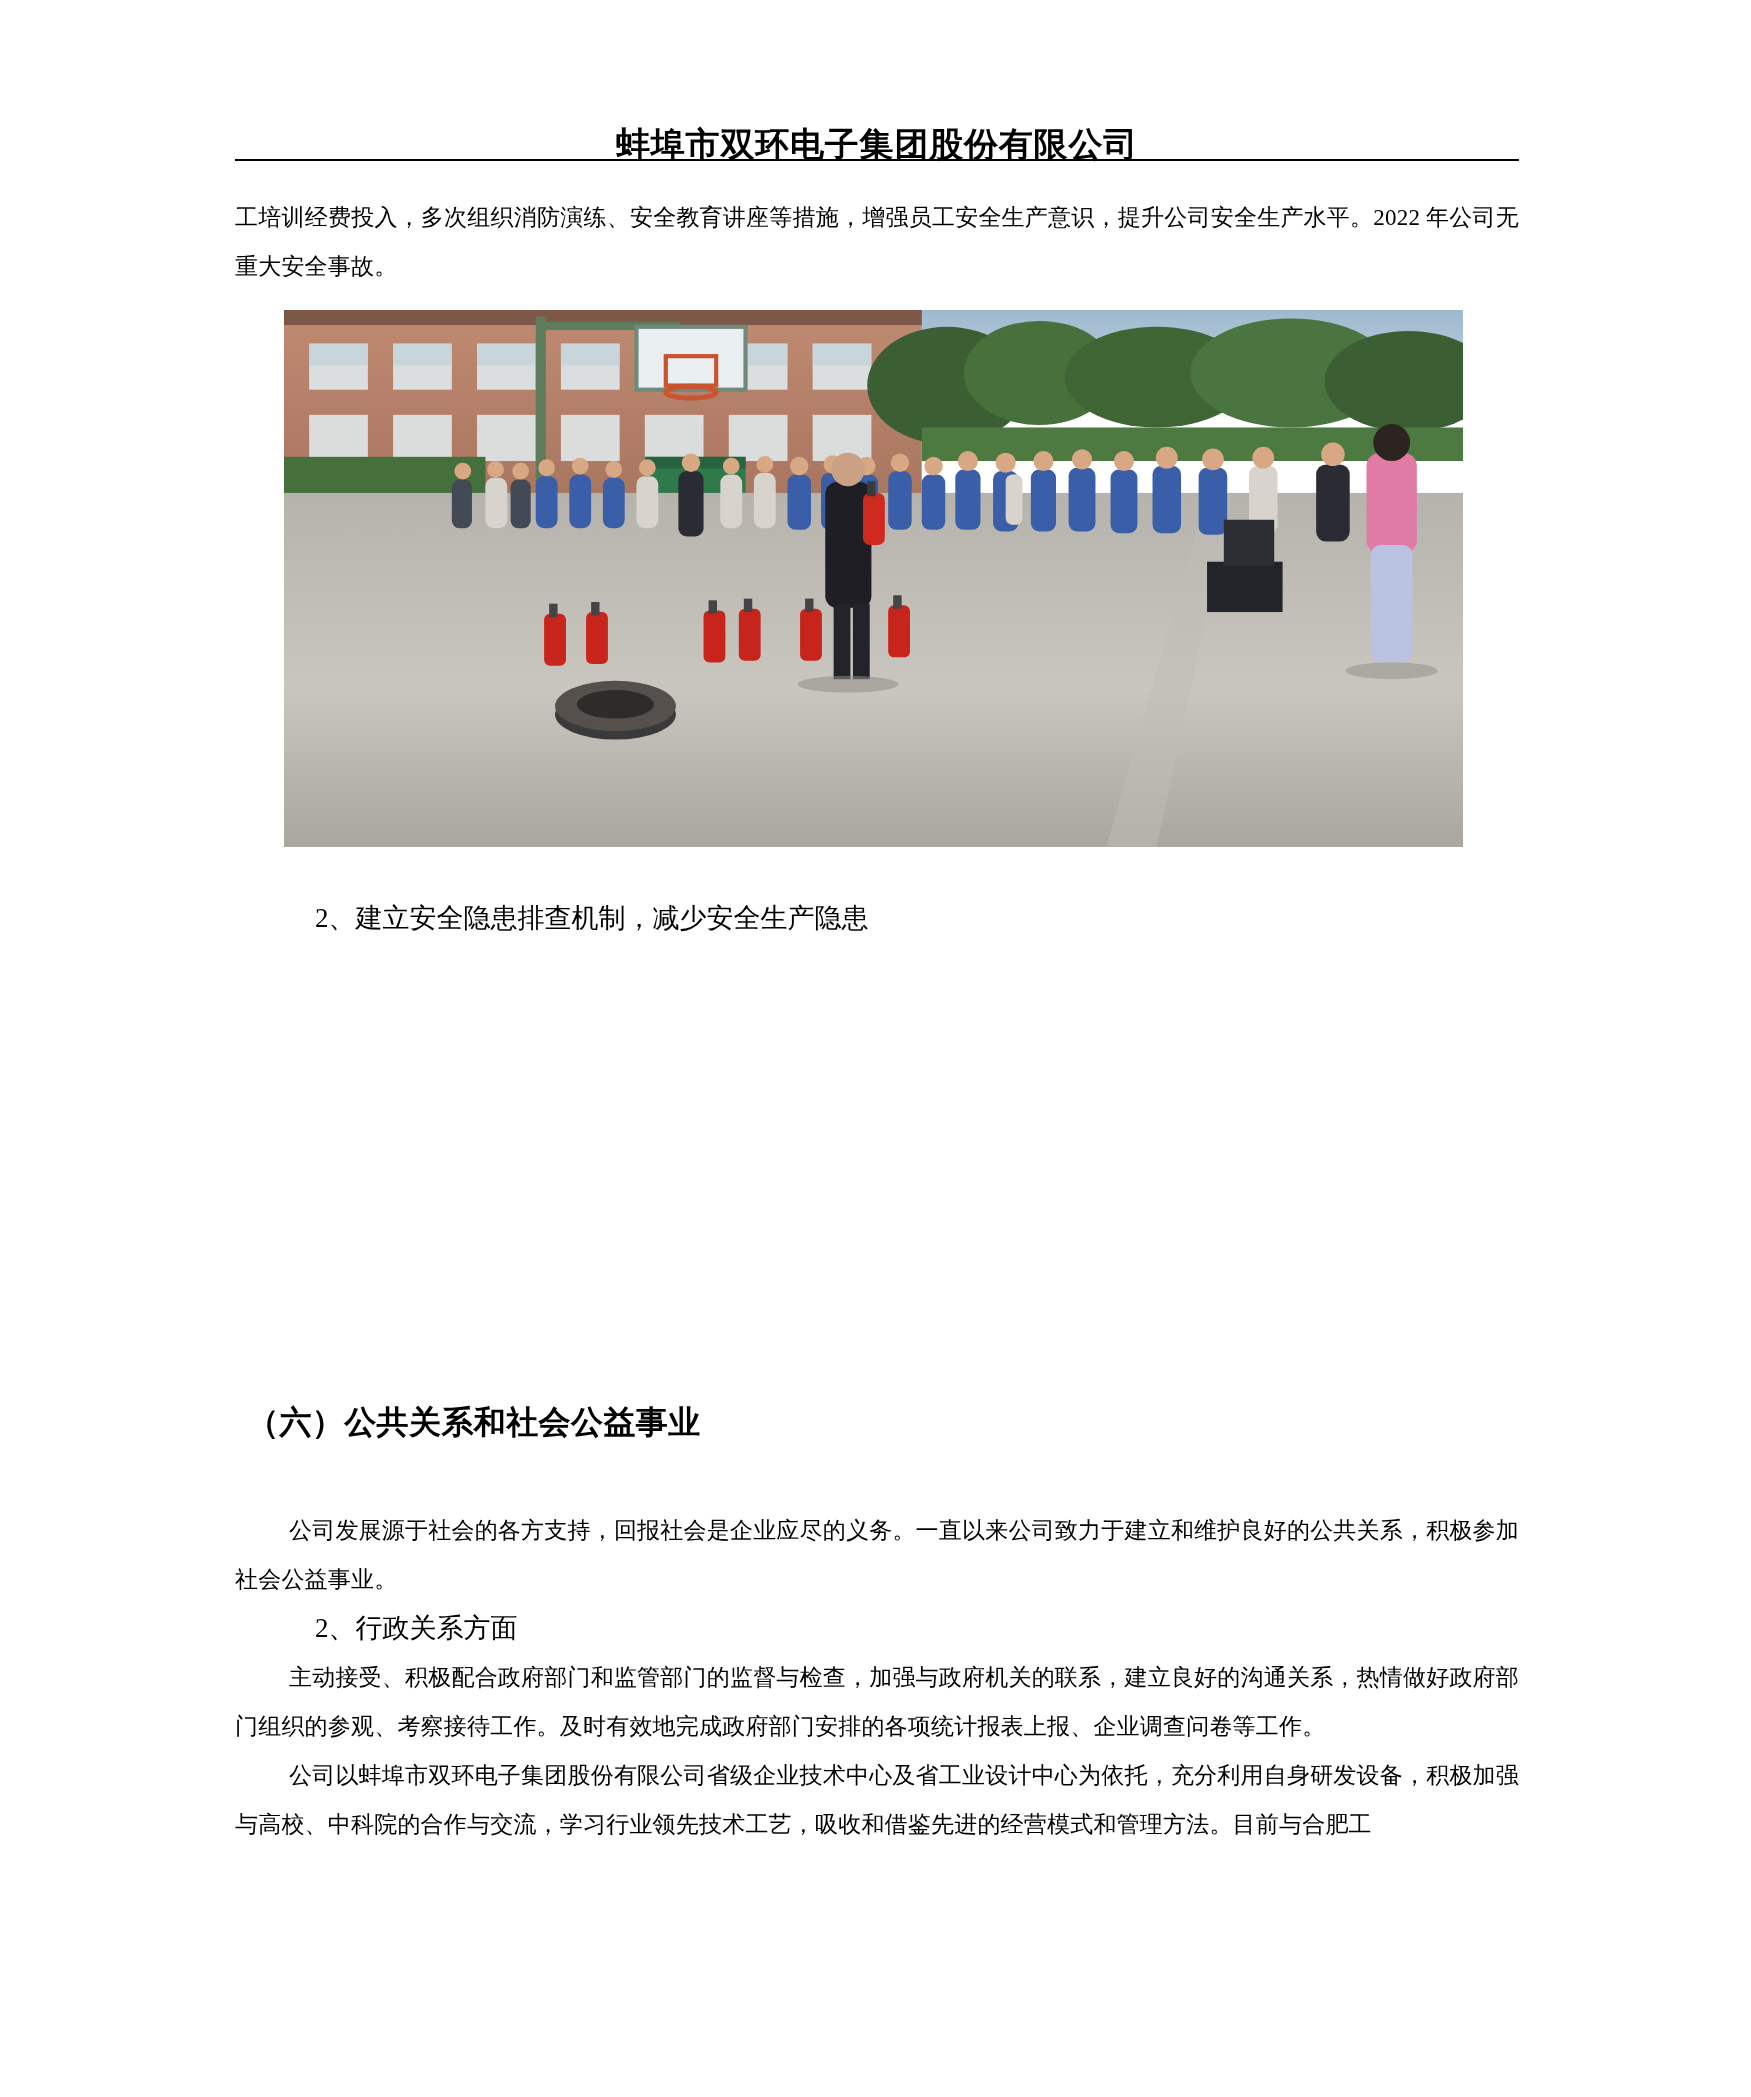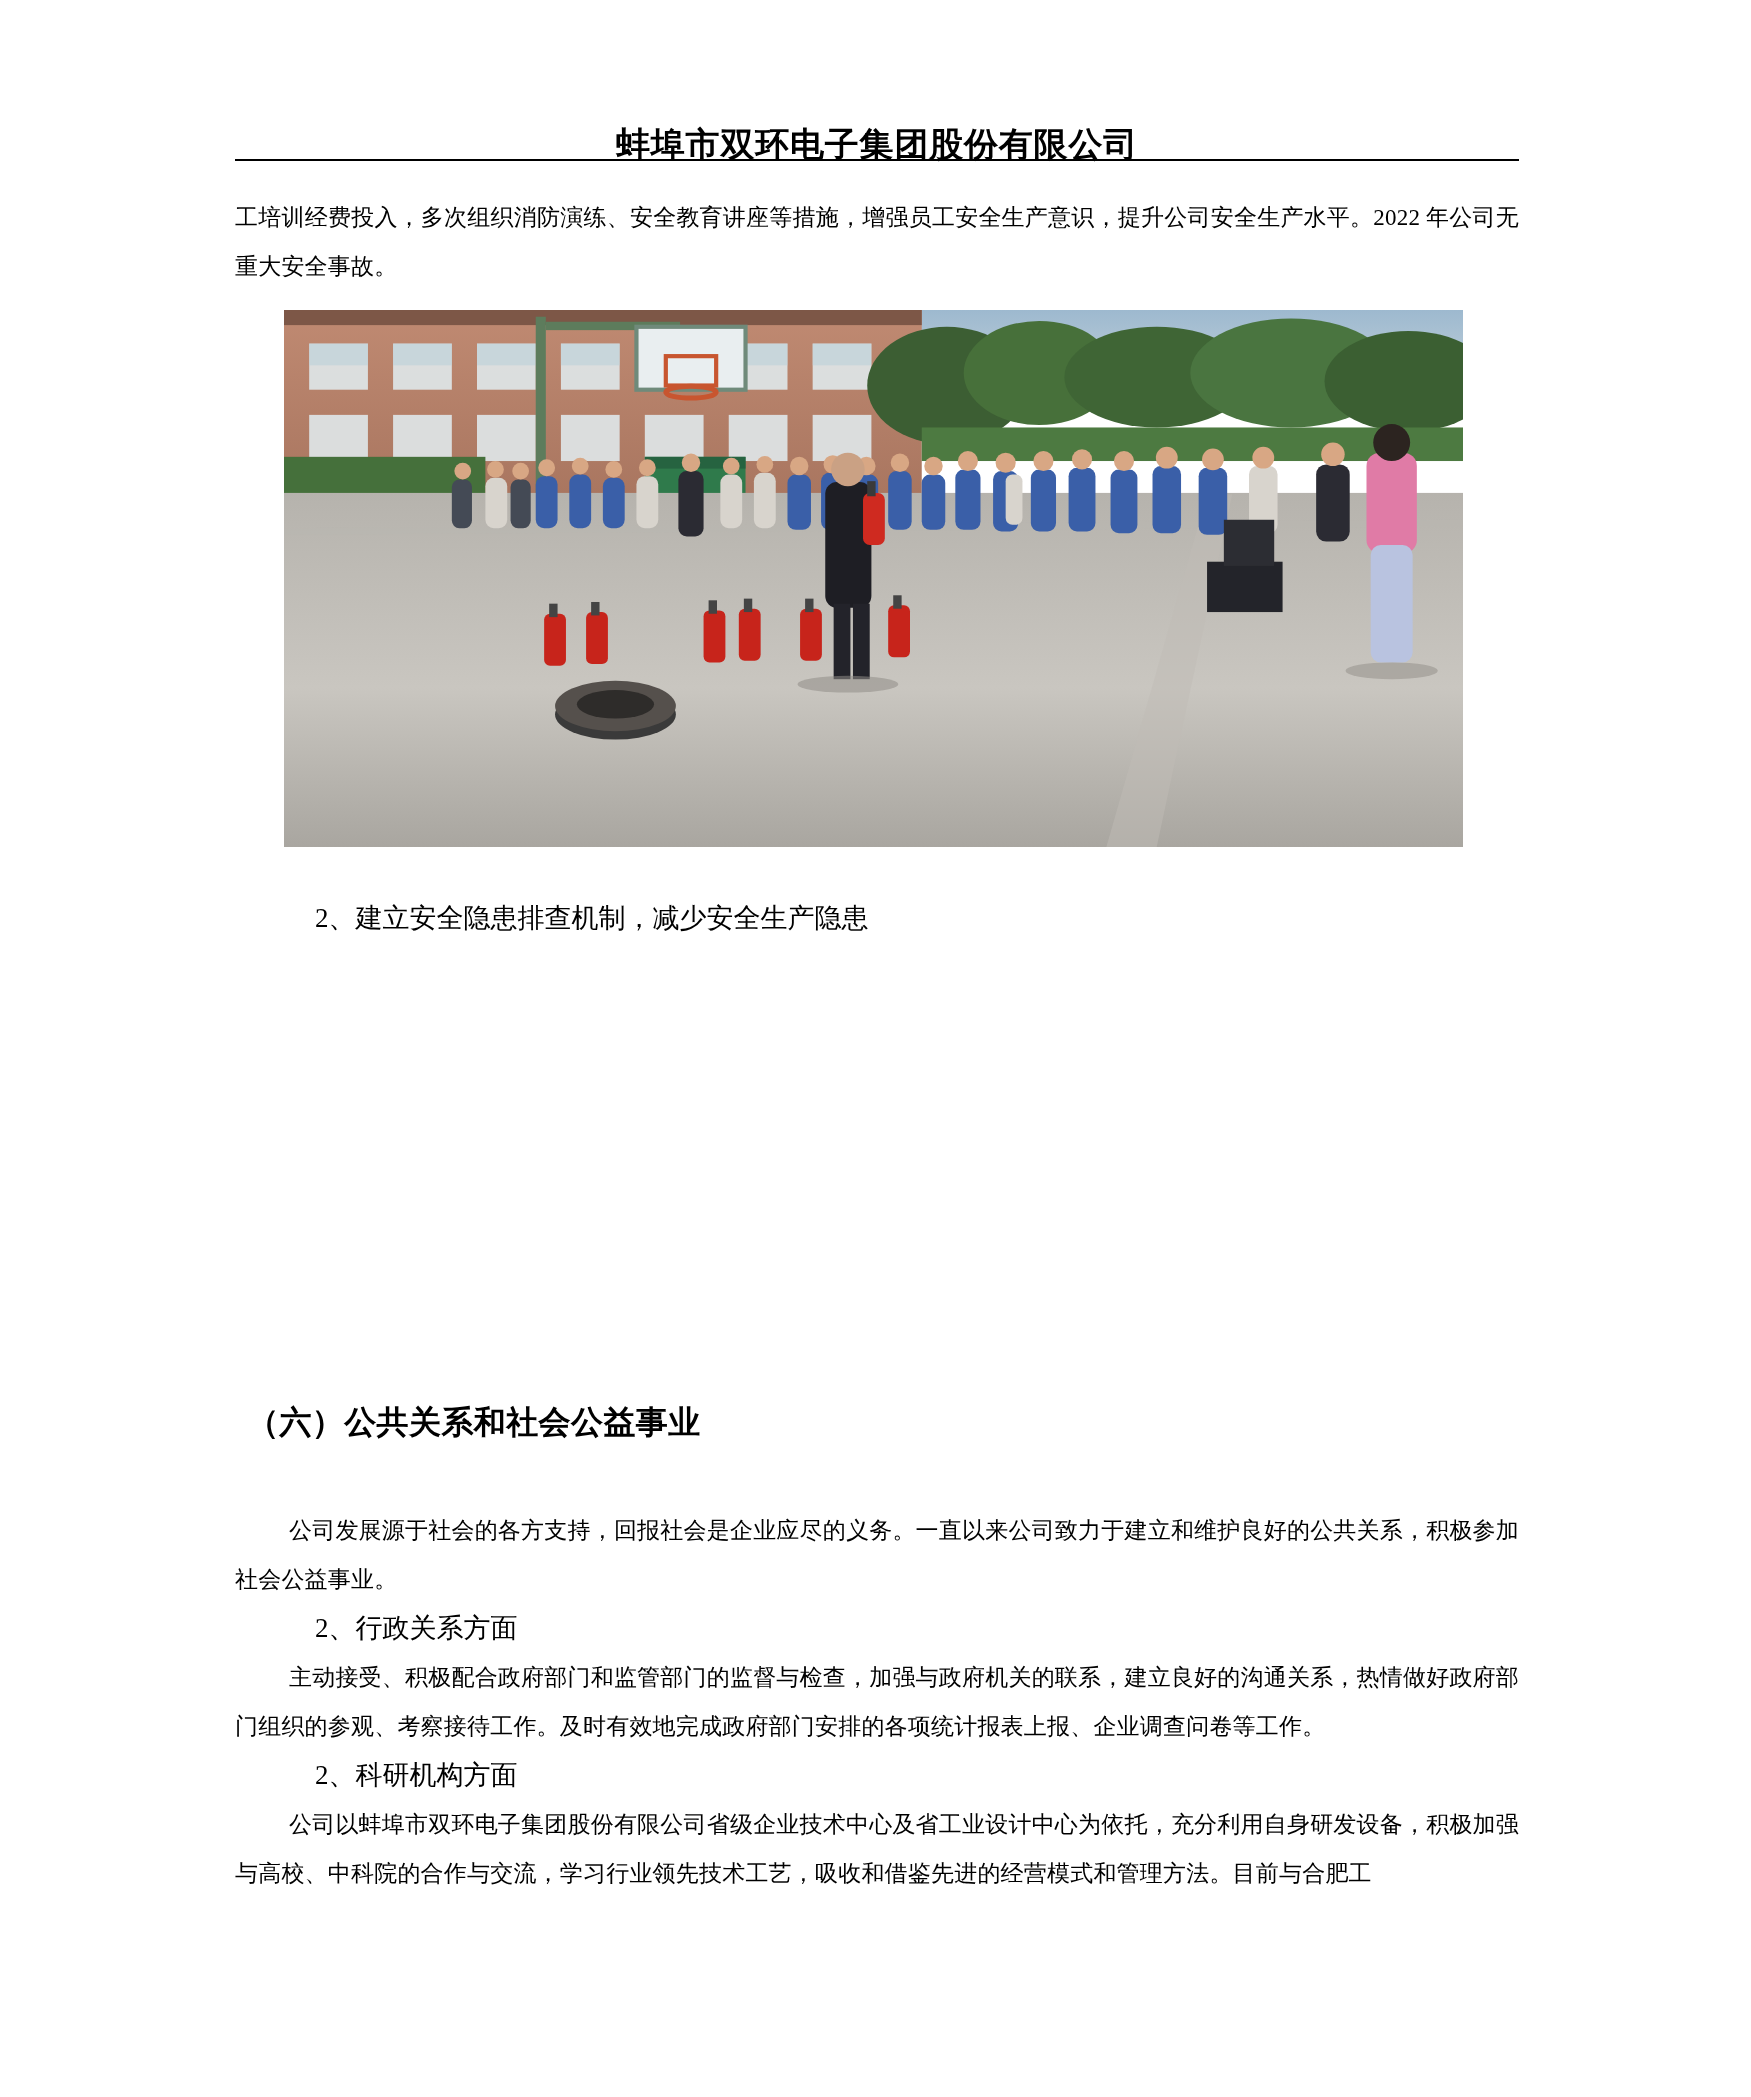--- a/index.html
+++ b/index.html
@@ -308,19 +308,18 @@
     <div class="block-mid">
       <p class="list-line">2、建立安全隐患排查机制，减少安全生产隐患</p>
     </div>
 
     <div class="section-title">（六）公共关系和社会公益事业</div>
 
     <div class="block-bottom">
       <p class="para indent2">公司发展源于社会的各方支持，回报社会是企业应尽的义务。一直以来公司致力于建立和维护良好的公共关系，积极参加社会公益事业。</p>
       <p class="list-line">2、行政关系方面</p>
       <p class="para indent2">主动接受、积极配合政府部门和监管部门的监督与检查，加强与政府机关的联系，建立良好的沟通关系，热情做好政府部门组织的参观、考察接待工作。及时有效地完成政府部门安排的各项统计报表上报、企业调查问卷等工作。</p>
-      <p class="list-line">2、科研机构方面</p>
       <p class="para indent2">公司以蚌埠市双环电子集团股份有限公司省级企业技术中心及省工业设计中心为依托，充分利用自身研发设备，积极加强与高校、中科院的合作与交流，学习行业领先技术工艺，吸收和借鉴先进的经营模式和管理方法。目前与合肥工</p>
     </div>
 
   </div>
 </div>
 
 
 </body></html>

